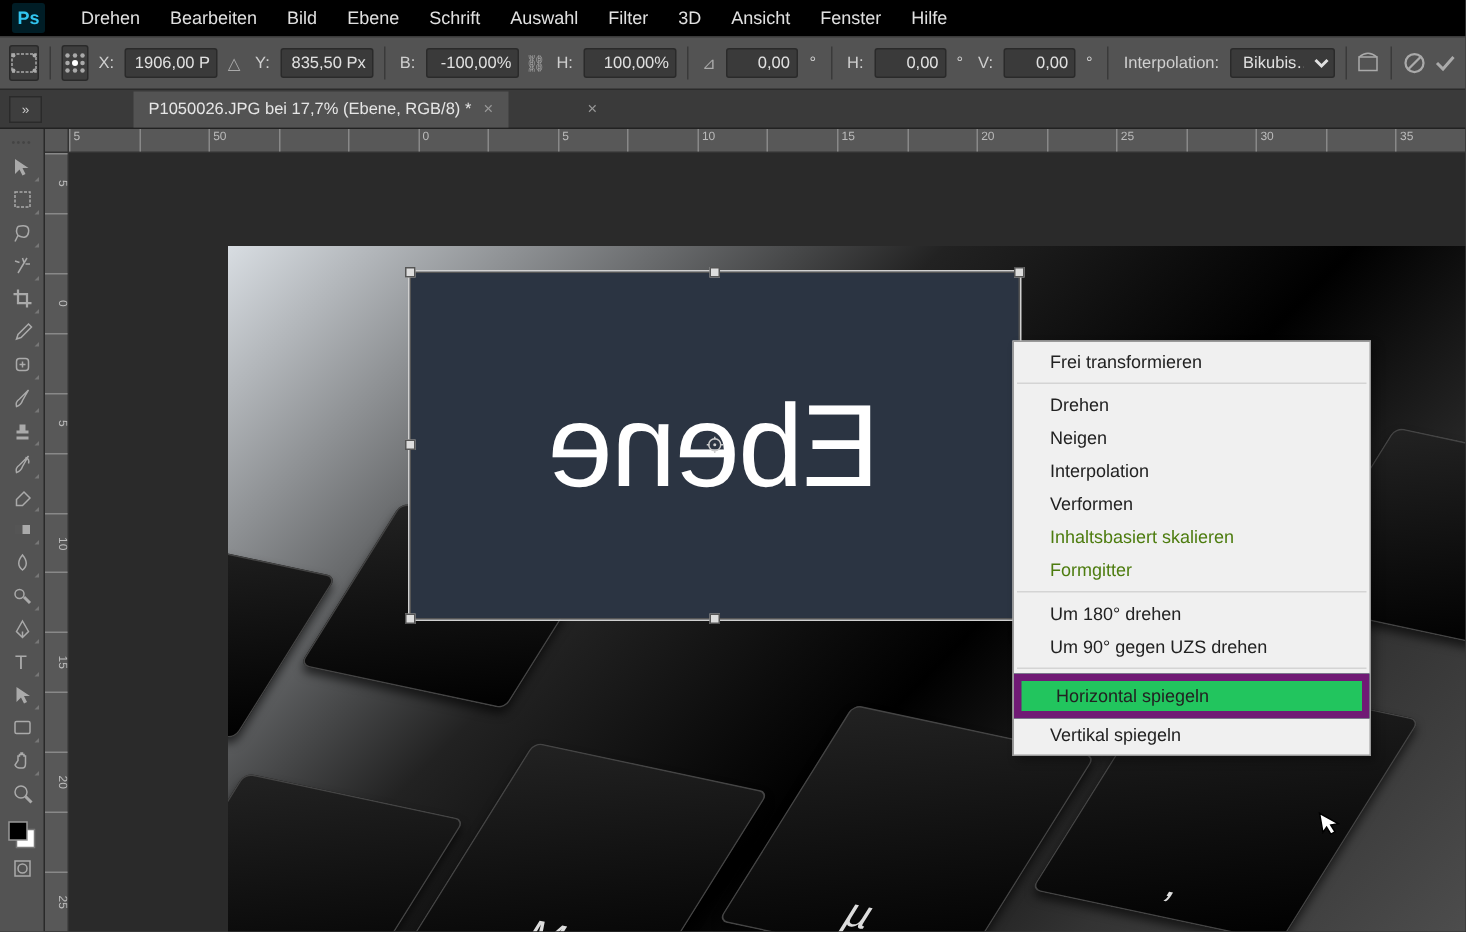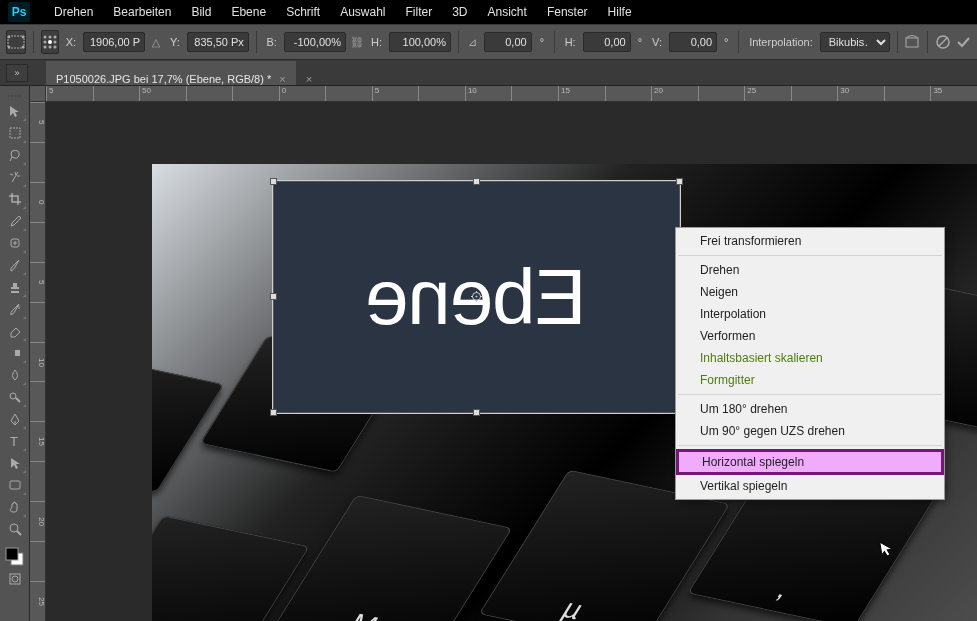--- a/index.html
+++ b/index.html
@@ -15,21 +15,21 @@
 .opt-icon { width: 26px; height: 24px; background: #3e3e3e; border: 1px solid #2a2a2a; display: flex; align-items: center; justify-content: center; border-radius: 2px; }
 .opt-sep { width: 1px; height: 22px; background: #3a3a3a; margin: 0 3px; }
 .opt-label { margin: 0 3px; }
 .opt-input { width: 62px; height: 20px; background: #3a3a3a; border: 1px solid #2a2a2a; color: #e0e0e0; font-size: 11px; padding: 0 4px; text-align: right; border-radius: 2px; }
 .opt-input.small { width: 48px; }
 .opt-select { height: 20px; background: #3a3a3a; border: 1px solid #2a2a2a; color: #e0e0e0; font-size: 11px; padding: 0 4px; width: 70px; border-radius: 2px; }
 .opt-btn { width: 22px; height: 22px; display: flex; align-items: center; justify-content: center; color: #aaa; }
 
 
 .tabbar { height: 26px; background: #3a3a3a; display: flex; align-items: flex-end; padding-left: 46px; border-bottom: 1px solid #222; }
-.doc-tab { height: 24px; display: flex; align-items: flex-end; padding: 0 10px; font-size: 11px; color: #bbb; gap: 8px; cursor: default; }
+.doc-tab { height: 24px; display: flex; align-items: center; padding: 0 10px; font-size: 11px; color: #bbb; gap: 8px; cursor: default; margin-left: 43px; }
 .doc-tab.active { background: #535353; color: #e6e6e6; }
 .tab-x { font-size: 11px; color: #999; }
 .doc-flyout { position:absolute; left:6px; top:64px; width:22px; height:18px; background:#3e3e3e; border:1px solid #2a2a2a; color:#ccc; font-size:9px; display:flex; align-items:center; justify-content:center;}
 
 
 .workspace { position: absolute; top: 86px; left: 0; right: 0; bottom: 0; display: flex; }
 
 
 .toolbox { width: 30px; background: #535353; border-right: 1px solid #2a2a2a; display: flex; flex-direction: column; align-items: center; padding-top: 4px; }
 .toolbox .grip { width: 24px; height: 10px; display:flex; align-items:center; justify-content:center; color:#444; font-size:7px; letter-spacing:1px;}
@@ -55,23 +55,23 @@
 .layer-text { color:#fff; font-size:78px; font-weight:400; transform: scaleX(-1); letter-spacing: -1px; font-family: Arial, sans-serif; }
 .tbox { position:absolute; top:95px; left:243px; width:407px; height:232px; border:1px solid #555; outline:1px solid #d0d0d0; pointer-events:none; }
 .handle { position:absolute; width:7px; height:7px; background:#ddd; border:1px solid #555; }
 .h-nw{top:-4px;left:-4px}.h-n{top:-4px;left:50%;margin-left:-4px}.h-ne{top:-4px;right:-4px}
 .h-w{top:50%;left:-4px;margin-top:-4px}.h-e{top:50%;right:-4px;margin-top:-4px}
 .h-sw{bottom:-4px;left:-4px}.h-s{bottom:-4px;left:50%;margin-left:-4px}.h-se{bottom:-4px;right:-4px}
 .tcenter{position:absolute;top:50%;left:50%;width:11px;height:11px;margin:-6px 0 0 -6px;}
 .tcenter svg{display:block}
 
 
-.ctx { position:absolute; top:227px; left:675px; width:270px; background:#f0f0f0; border:1px solid #9a9a9a; box-shadow: 3px 3px 6px rgba(0,0,0,.3); font-size:12px; color:#222; padding:2px 0;}
+.ctx { position:absolute; top:227px; left:675px; width:239px; background:#f0f0f0; border:1px solid #9a9a9a; box-shadow: 3px 3px 6px rgba(0,0,0,.3); font-size:12px; color:#222; padding:2px 0;}
 .ctx-item { padding: 4px 24px; cursor: default; }
-.ctx-item.hover { background:#f0abfc; border:3px solid #701a75; padding:3px 23px;}
+.ctx-item.hover { background:#22c55e; border:5px solid #701a75; padding:3px 23px;}
 .ctx-item.disabled { color:#4d7c0f; }
 .ctx-sep { height:1px; background:#d4d4d4; margin:3px 2px; }
 
 .cursor-arrow { position:absolute; top:540px; left:880px; font-size:14px; color:#000; transform: rotate(-10deg); }
 
 svg { display:block; }
 </style>
 </head>
 <body>
 

